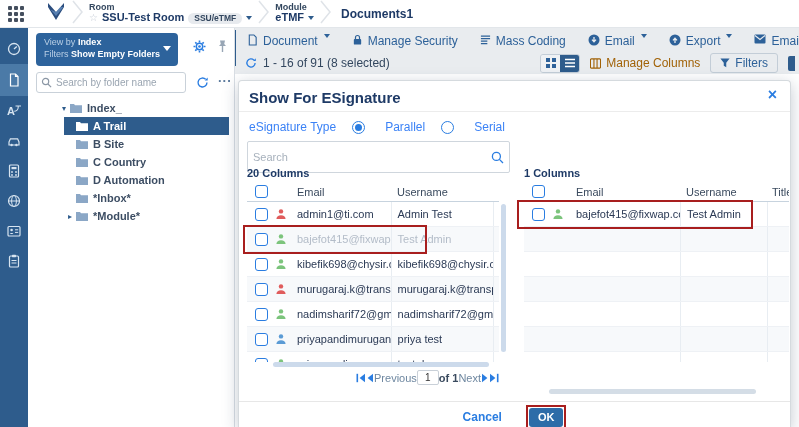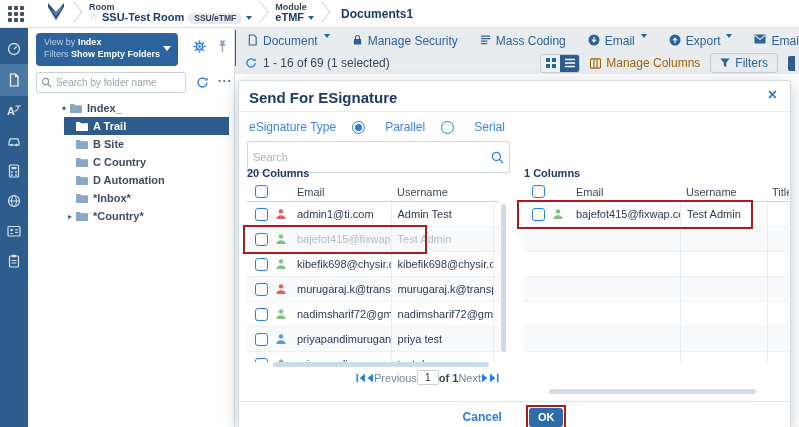--- a/index.html
+++ b/index.html
@@ -342,21 +342,21 @@
           </span>
         <span>*Inbox*</span>
       </div>
       <div class="tree-row with-caret">
         <span class="tcaret">▸</span>
         <span class="ficon">
             <svg width="12" height="10" viewBox="0 0 12 10">
               <path d="M0 1h4l1 1.3h7V10H0z" fill="currentColor"></path>
             </svg>
           </span>
-        <span>*Country*</span>
+        <span>*Module*</span>
       </div>
     </div>
   </aside>
 
   <main class="content">
     <div class="ct-gray"></div>
     <div class="accent"></div>
     <div class="toolbar1">
       <span class="t-item">
         <svg width="11" height="12" viewBox="0 0 12 13">
@@ -404,21 +404,21 @@
 
     </div>
     <div class="toolbar2">
       <div class="t2-left">
         <span class="refic">
           <svg width="12" height="12" viewBox="0 0 14 14">
               <path d="M11.8 7A4.8 4.8 0 1 1 10.4 3.6" fill="none" stroke="currentColor" stroke-width="1.5"></path>
               <path d="M12.6 1.6v3.2H9.4z" fill="currentColor"></path>
             </svg>
         </span>
-        <span>1 - 16 of 69 (1 selected)</span>
+        <span>1 - 16 of 91 (8 selected)</span>
       </div>
       <div class="t2-right">
         <span class="seg">
           <span class="seg-btn">
               <svg width="10" height="10" viewBox="0 0 10 10">
                 <rect x="0" y="0" width="4" height="4" fill="currentColor"></rect>
                 <rect x="6" y="0" width="4" height="4" fill="currentColor"></rect>
                 <rect x="0" y="6" width="4" height="4" fill="currentColor"></rect>
                 <rect x="6" y="6" width="4" height="4" fill="currentColor"></rect>
               </svg>
@@ -441,21 +441,21 @@
               <path d="M0.5 0.5h11L7.5 5.8v5.2l-3-1.6V5.8z" fill="currentColor"></path>
             </svg>
           <span>Filters</span>
         </span>
         <span class="edge-ic"></span>
       </div>
     </div>
   </main>
 
   <section class="dialog">
-    <div class="dlg-title">Send For ESignature</div>
+    <div class="dlg-title">Show For ESignature</div>
     <div class="dlg-close">×</div>
     <div class="dlg-hr"></div>
 
     <div class="type-row">
       <span>eSignature Type</span>
       <span class="radio">
         <span class="rdot on"></span>
         <span>Parallel</span>
       </span>
       <span class="radio">

